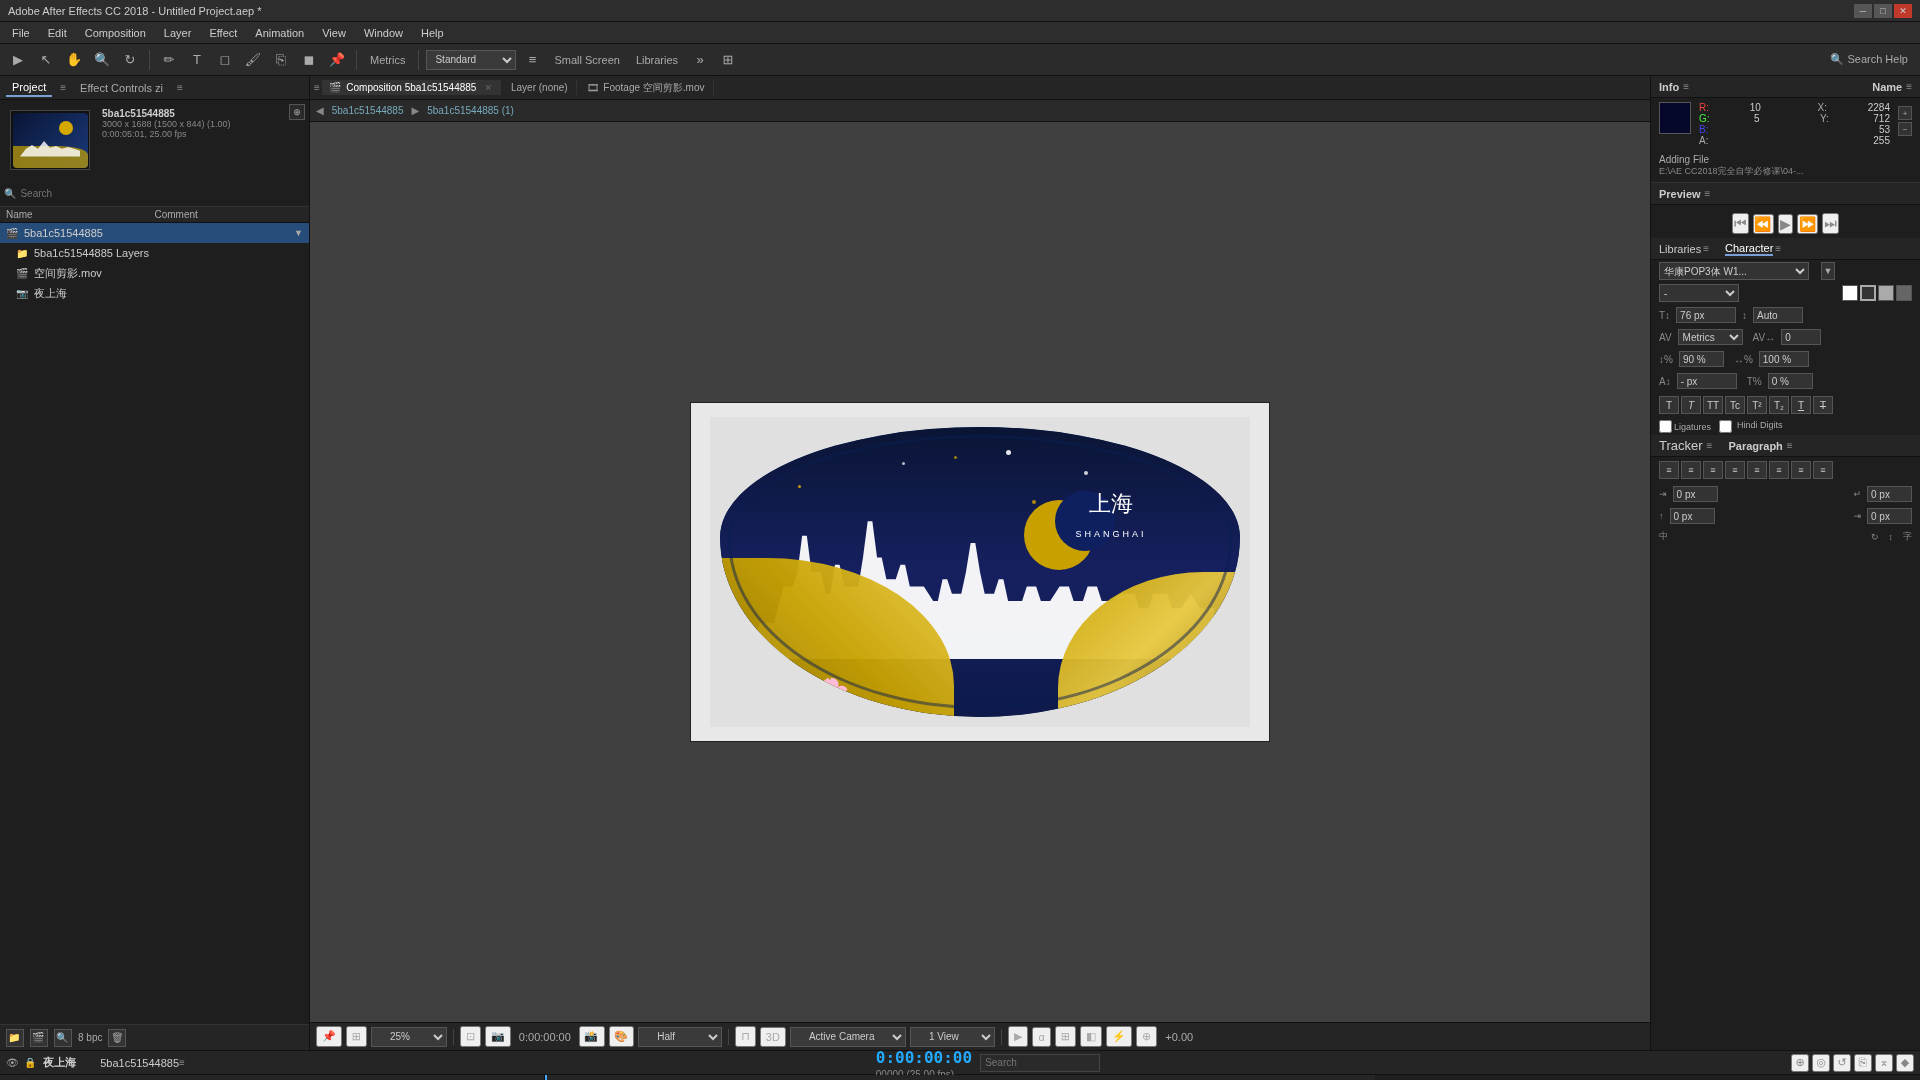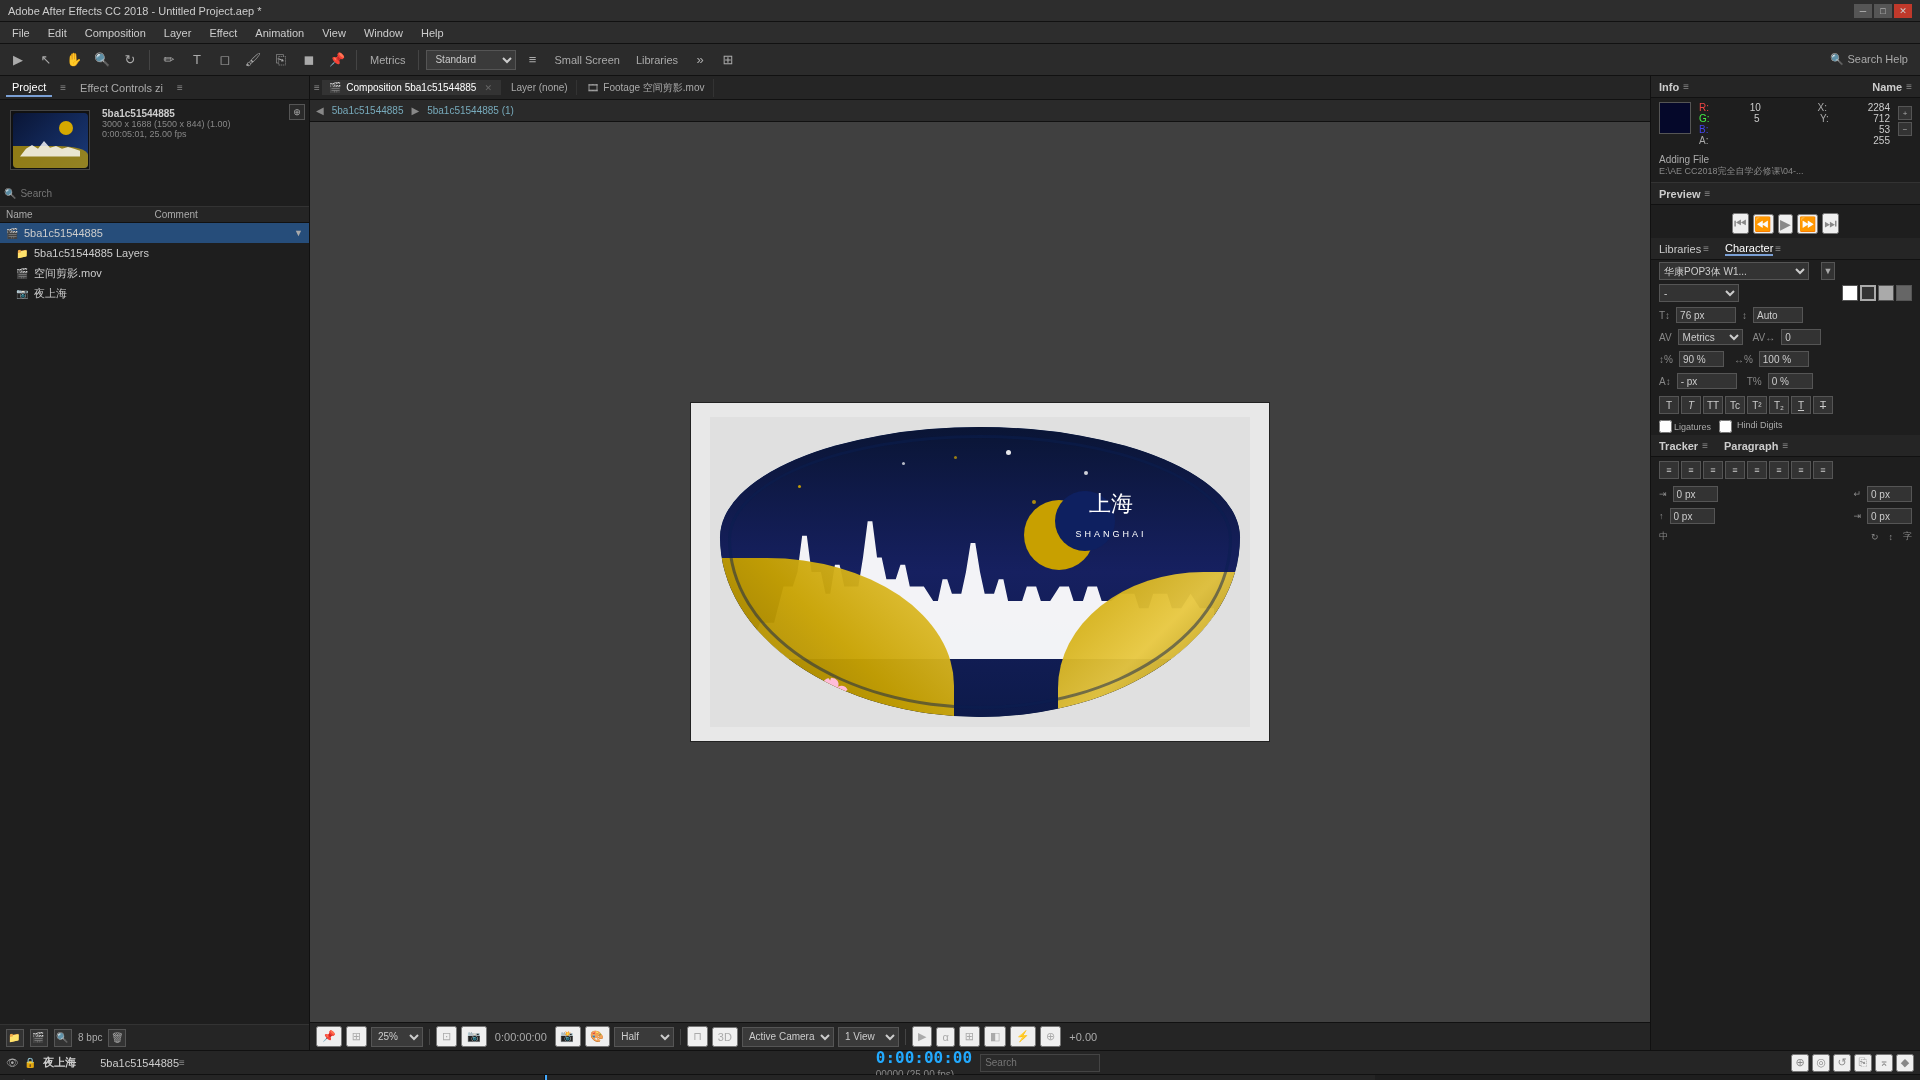--- a/index.html
+++ b/index.html
@@ -65,21 +65,21 @@
     .nav-arrow { color: #888; cursor: pointer; font-size: 10px; }
     .breadcrumb-item { color: #7ab; font-size: 10px; cursor: pointer; }
 
     
     #viewport { flex: 1; background: #404040; display: flex; align-items: center; justify-content: center; position: relative; overflow: hidden; }
     #viewport-canvas { width: 580px; height: 340px; background: #e8e8e8; position: relative; display: flex; align-items: center; justify-content: center; border: 1px solid #222; }
 
     
     #viewport-controls { height: 28px; background: #252525; display: flex; align-items: center; padding: 0 6px; gap: 4px; border-top: 1px solid #111; }
     .vp-btn { color: #aaa; font-size: 11px; cursor: pointer; padding: 2px 4px; }
-    .vp-dropdown { background: #3a3a3a; border: 1px solid #555; color: #ccc; font-size: 10px; padding: 1px 2px; height: 20px; cursor: pointer; }
+    .vp-dropdown { background: #3a3a3a; border: 1px solid #555; color: #ccc; font-size: 10px; padding: 1px 14px; height: 20px; cursor: pointer; }
     .vp-sep { width: 1px; height: 16px; background: #444; margin: 0 2px; }
 
     
     #right-panel { width: 270px; min-width: 270px; background: #1e1e1e; border-left: 1px solid #111; display: flex; flex-direction: column; overflow-y: auto; }
 
     
     .char-row { display: flex; align-items: center; padding: 3px 8px; gap: 6px; }
     .char-input { background: #333; border: 1px solid #555; color: #ccc; font-size: 10px; width: 60px; padding: 1px 3px; height: 16px; }
     .color-swatch { width: 16px; height: 16px; background: #ffffff; border: 1px solid #555; cursor: pointer; }
 
@@ -494,21 +494,21 @@
           <span>Ligatures</span>
         </label>
         <label style="display:flex;align-items:flex-start;gap:5px;cursor:pointer;">
           <input type="checkbox" style="">
           <span>Hindi Digits</span>
         </label>
       </div>
     </div>
 
     <div class="tracker-header">
-      <span style="color:#ccc;font-size:11px;font-weight:bold;">Tracker</span>
+      <span style="color:#ccc;font-size:13px;font-weight:normal;">Tracker</span>
       <button style="background:transparent;border:none;color:#888;cursor:pointer;font-size:10px;margin-left:4px;">≡</button>
       <span style="color:#ccc;font-size:11px;font-weight:bold;margin-left:16px;">Paragraph</span>
       <button style="background:transparent;border:none;color:#888;cursor:pointer;font-size:10px;margin-left:4px;">≡</button>
     </div>
 
     <div class="align-btns">
       <button class="align-btn">≡</button>
       <button class="align-btn">≡</button>
       <button class="align-btn">≡</button>
       <button class="align-btn">≡</button>

